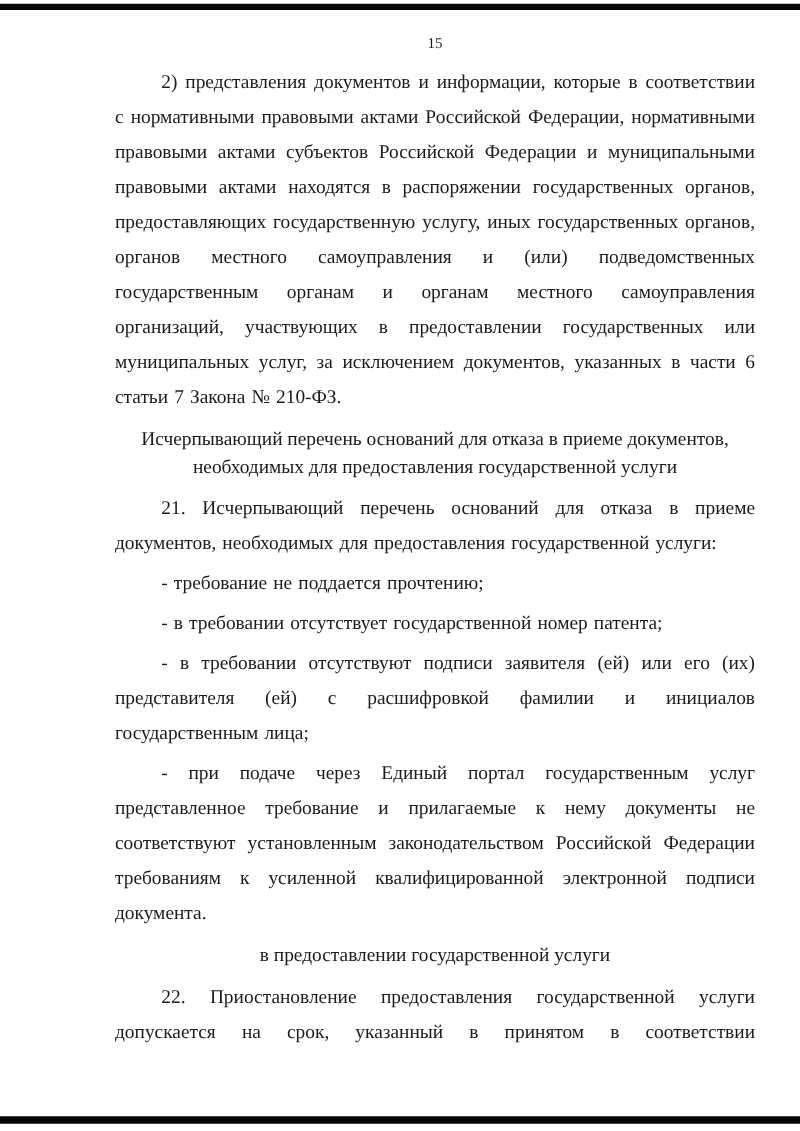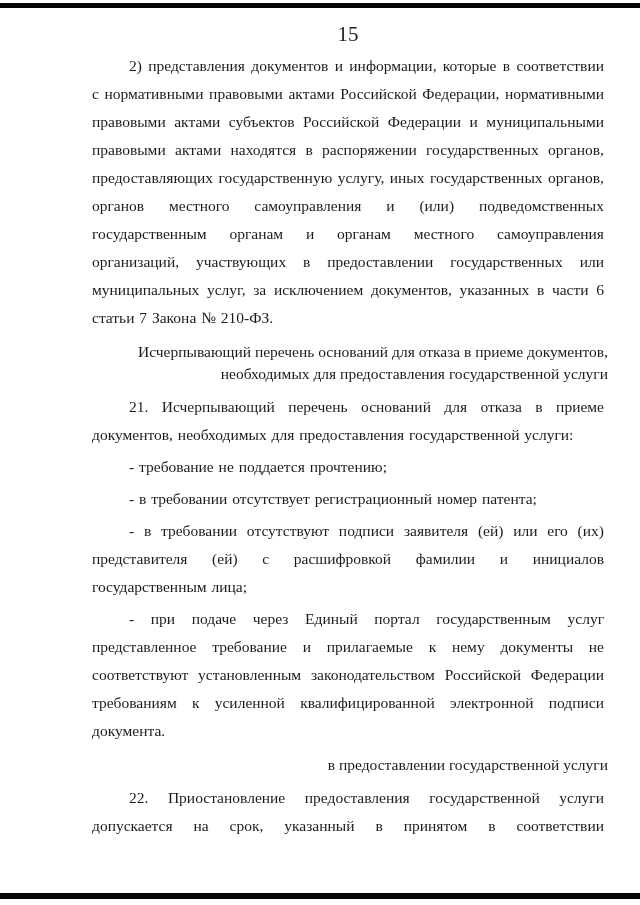--- a/index.html
+++ b/index.html
@@ -36,34 +36,34 @@
   .content {
     position: absolute;
     top: 24px;
     left: 88px;
     width: 520px;
     font-size: 15.5px;
     line-height: 28px;
   }
   .page-number {
     text-align: center;
-    font-size: 21px;
+    font-size: 12px;
     line-height: 20px;
     margin: 0 0 8px 0;
   }
   .para {
     margin: 4px;
     text-align: justify;
     word-spacing: 1px;
   }
   .indent {
     text-indent: 37px;
   }
   .heading {
-    text-align: right;
+    text-align: center;
     line-height: 22px;
     margin: 9px 0 8px 0;
   }
   .last-justify {
     text-align-last: justify;
   }
 </style>
 </head>
 <body>
 
@@ -77,21 +77,21 @@
 
     <div class="heading">
       <div>Исчерпывающий перечень оснований для отказа в приеме документов,</div>
       <div>необходимых для предоставления государственной услуги</div>
     </div>
 
     <p class="para indent">21. Исчерпывающий перечень оснований для отказа в приеме документов, необходимых для предоставления государственной услуги:</p>
 
     <div>
       <p class="para indent">- требование не поддается прочтению;</p>
-      <p class="para indent">- в требовании отсутствует регистрационный номер патента;</p>
+      <p class="para indent">- в требовании отсутствует государственной номер патента;</p>
       <p class="para indent">- в требовании отсутствуют подписи заявителя (ей) или его (их) представителя (ей) с расшифровкой фамилии и инициалов государственным лица;</p>
       <p class="para indent">- при подаче через Единый портал государственным услуг представленное требование и прилагаемые к нему документы не соответствуют установленным законодательством Российской Федерации требованиям к усиленной квалифицированной электронной подписи документа.</p>
     </div>
 
     <div class="heading">
       <div>в предоставлении государственной услуги</div>
     </div>
 
     <p class="para indent last-justify">22. Приостановление предоставления государственной услуги допускается на срок, указанный в принятом в соответствии</p>
   </div>

